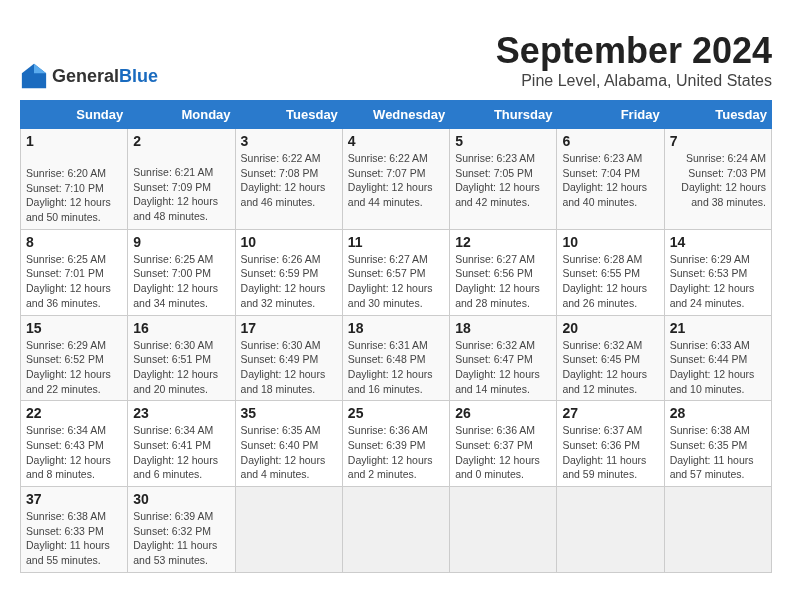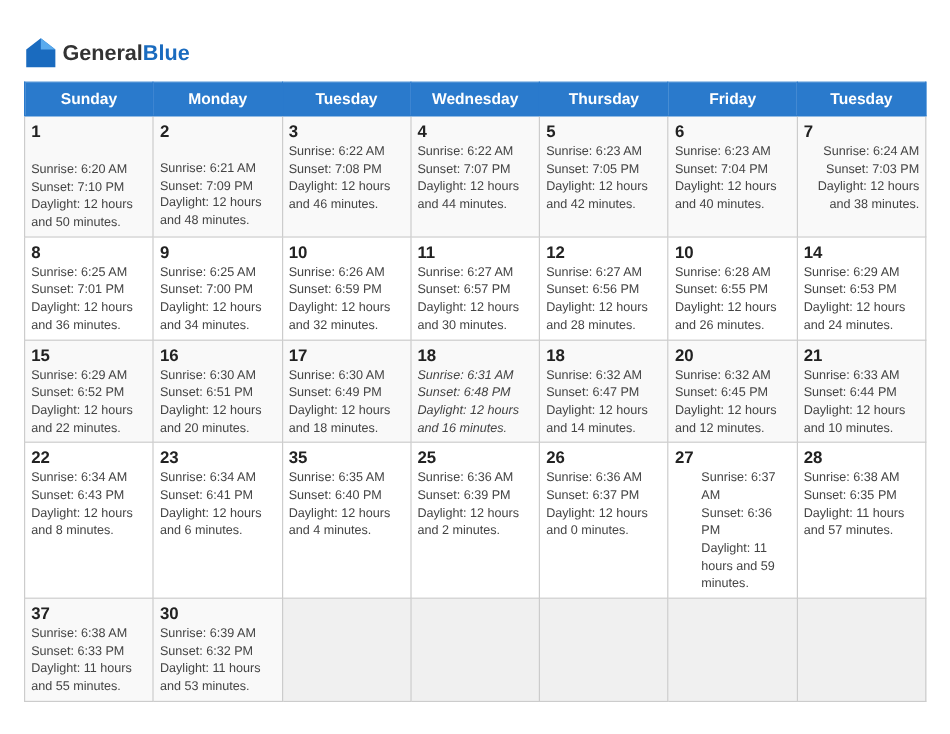--- a/index.html
+++ b/index.html
@@ -50,21 +50,21 @@
     }
     .calendar {
       width: 100%;
       border-collapse: collapse;
       font-size: 11px;
     }
     .calendar thead th {
       background-color: #2a7acc;
       color: #fff;
       padding: 6px 4px;
-      text-align: center;
+      text-align: right;
       font-size: 13px;
       font-weight: bold;
       border: 1px solid #2a7acc;
     }
     .calendar tbody td {
       border: 1px solid #ccc;
       vertical-align: top;
       padding: 4px 5px;
       width: 107px;
       min-height: 80px;
@@ -97,20 +97,24 @@
 
 <div class="header">
   <div class="logo">
     <svg class="logo-icon" viewBox="0 0 30 30" xmlns="http://www.w3.org/2000/svg">
       <polygon points="15,2 28,12 28,28 2,28 2,12" fill="#1a6bbf"></polygon>
       <polygon points="15,2 28,12 15,12" fill="#5aabee"></polygon>
     </svg>
     <div>
       <span class="logo-text-general">General</span><span class="logo-text-blue">Blue</span>
     </div>
+  </div>
+  <div class="title-block">
+    <div class="month-title">September 2024</div>
+    <div class="location-title">Pine Level, Alabama, United States</div>
   </div>
 </div>
 
 <table class="calendar">
   <thead>
     <tr>
       <th>Sunday</th>
       <th>Monday</th>
       <th>Tuesday</th>
       <th>Wednesday</th>
@@ -222,21 +226,21 @@
 Daylight: 12 hours and 20 minutes.</div>
         </td>
         <td>
           <span class="day-number">17</span>
           <div class="day-info" style="white-space: pre-line;">Sunrise: 6:30 AM
 Sunset: 6:49 PM
 Daylight: 12 hours and 18 minutes.</div>
         </td>
         <td>
           <span class="day-number">18</span>
-          <div class="day-info" style="white-space: pre-line; font-style: italic;">Sunrise: 6:31 AM
+          <div class="day-info" style="white-space: pre-line;">Sunrise: 6:31 AM
 Sunset: 6:48 PM
 Daylight: 12 hours and 16 minutes.</div>
         </td>
         <td>
           <span class="day-number">18</span>
           <div class="day-info" style="white-space: pre-line;">Sunrise: 6:32 AM
 Sunset: 6:47 PM
 Daylight: 12 hours and 14 minutes.</div>
         </td>
         <td>
@@ -278,21 +282,21 @@
 Daylight: 12 hours and 2 minutes.</div>
         </td>
         <td>
           <span class="day-number">26</span>
           <div class="day-info" style="white-space: pre-line;">Sunrise: 6:36 AM
 Sunset: 6:37 PM
 Daylight: 12 hours and 0 minutes.</div>
         </td>
         <td>
           <span class="day-number">27</span>
-          <div class="day-info" style="white-space: pre-line; margin-left: 22px;">Sunrise: 6:37 AM
+          <div class="day-info" style="white-space: pre-line;">Sunrise: 6:37 AM
 Sunset: 6:36 PM
 Daylight: 11 hours and 59 minutes.</div>
         </td>
         <td>
           <span class="day-number">28</span>
           <div class="day-info" style="white-space: pre-line;">Sunrise: 6:38 AM
 Sunset: 6:35 PM
 Daylight: 11 hours and 57 minutes.</div>
         </td>
       </tr>

